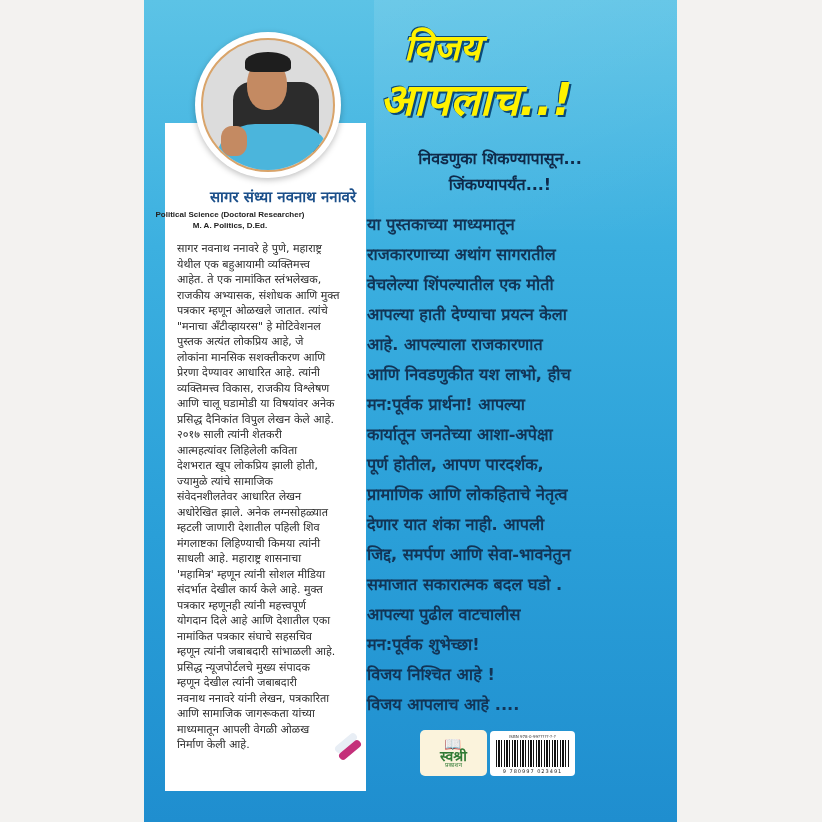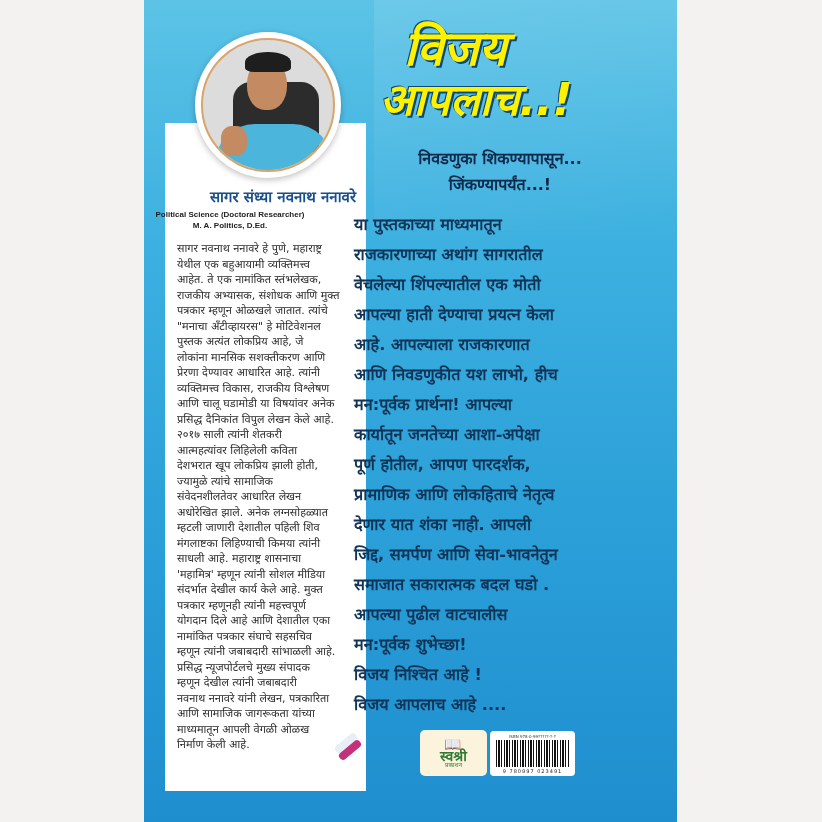--- a/index.html
+++ b/index.html
@@ -81,31 +81,31 @@
     position: absolute; left: 33px; top: 241px; width: 186px;
     font-size: 11px; line-height: 15.5px; color: #2a2a2a;
   }
   .bio div { white-space: nowrap; }
 
   .title {
     position: absolute; left: 236px; top: 22px; width: 200px;
     color: #fff200; font-weight: bold; font-style: italic;
     text-shadow: 2px 2px 0 #0a4a7a, -1px -1px 0 #0a4a7a;
   }
-  .title .t1 { font-size: 48px; line-height: 52px; display:block; padding-left: 24px; }
+  .title .t1 { font-size: 36px; line-height: 52px; display:block; padding-left: 24px; }
   .title .t2 { font-size: 44px; line-height: 52px; display:block;font-style:italic; }
 
   .subtitle {
     position: absolute; left: 206px; top: 146px; width: 300px;
     text-align: center; color: #0f2a4a; font-weight: bold;
     font-size: 16px; line-height: 26px;
   }
 
   .blurb {
-    position: absolute; left: 210px; top: 210px; width: 300px;
+    position: absolute; left: 223px; top: 210px; width: 300px;
     color: #123456; font-weight: bold;
     font-size: 16.2px; line-height: 30px;
   }
   .blurb div { white-space: nowrap; }
 
   .deco {
     position: absolute; left: 192px; top: 724px; width: 30px; height: 40px;
   }
   .deco .w { position:absolute; left:6px; top:6px; width: 8px; height: 26px; background:#e8eef5; border-radius:4px; transform: rotate(50deg); }
   .deco .p { position:absolute; left:10px; top:13px; width: 8px; height: 26px; background:#c4307a; border-radius:4px; transform: rotate(50deg); }

